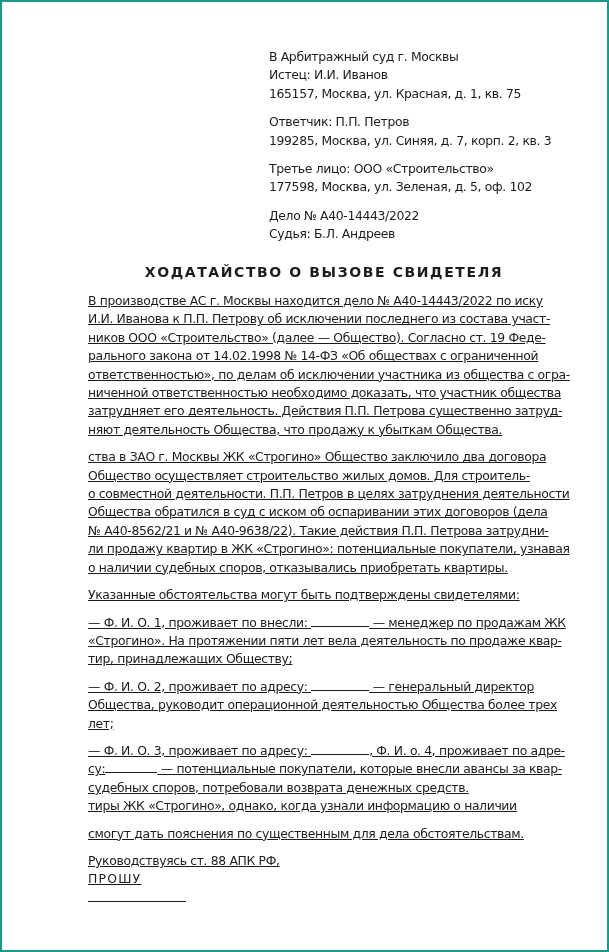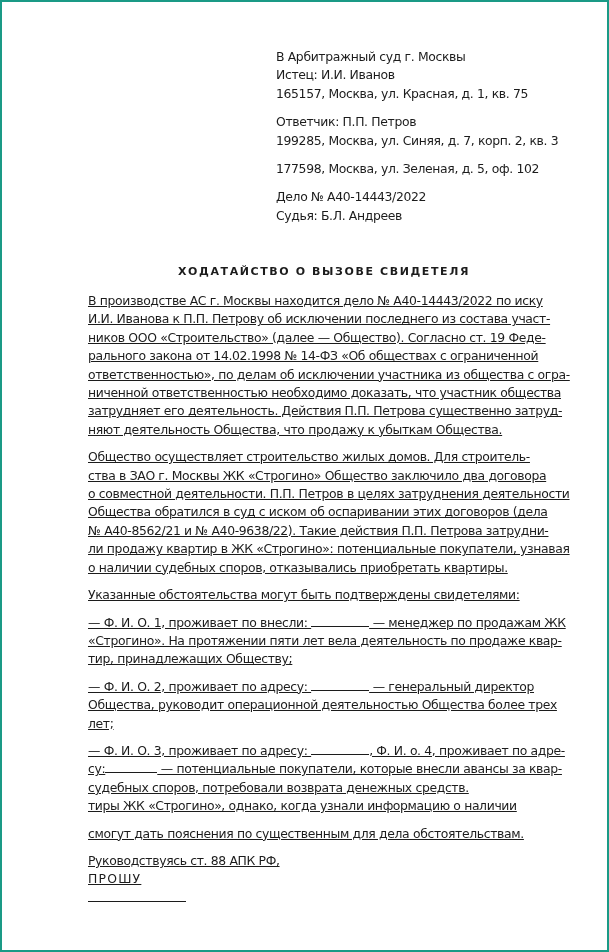--- a/index.html
+++ b/index.html
@@ -15,27 +15,27 @@
       position: absolute; left: 0; top: 0; width: 609px; height: 952px;
       font-family: "DejaVu Sans", sans-serif;
       color: #1c1c1c;
       font-size: 12.4px;
       line-height: 18.4px;
       letter-spacing: -0.35px;
     }
     .header {
       position: absolute; left: 260px; top: 48px; width: 320px;
     }
-    .header .grp { margin: 0 0 10px 16px; }
+    .header .grp { margin: 0 0 10px 9px; }
     .header .line { white-space: nowrap; display: block; }
     .title {
       position: absolute; left: 88px; top: 263px; width: 472px;
       text-align: center;
       font-weight: bold;
-      font-size: 11px;
+      font-size: 14px;
       letter-spacing: 1.6px;
       white-space: nowrap;
     }
     .body {
       position: absolute; left: 88px; top: 292px; width: 478px;
     }
     .para { margin: 0 0 9px 0; }
     .para .line { display: block; white-space: nowrap; text-decoration: underline; }
     .blank {
       display: inline-block;
@@ -61,20 +61,21 @@
     </div>
     <div class="grp" style="margin-top:-10px">
       <span class="line">Истец: И.И. Иванов</span>
       <span class="line">165157, Москва, ул. Красная, д. 1, кв. 75</span>
     </div>
     <div class="grp">
       <span class="line">Ответчик: П.П. Петров</span>
       <span class="line">199285, Москва, ул. Синяя, д. 7, корп. 2, кв. 3</span>
     </div>
     <div class="grp">
+      <span class="line">Третье лицо:  ООО «Строительство»</span>
       <span class="line">177598, Москва, ул. Зеленая, д. 5, оф. 102</span>
     </div>
     <div class="grp">
       <span class="line">Дело № А40-14443/2022</span>
       <span class="line">Судья: Б.Л. Андреев</span>
     </div>
   </div>
 
   <div class="title">ХОДАТАЙСТВО О ВЫЗОВЕ СВИДЕТЕЛЯ</div>
 
@@ -84,22 +85,22 @@
       <span class="line">И.И. Иванова к П.П. Петрову об исключении последнего из состава участ-</span>
       <span class="line">ников ООО «Строительство» (далее — Общество). Согласно ст. 19 Феде-</span>
       <span class="line">рального закона от 14.02.1998 № 14-ФЗ «Об обществах с ограниченной</span>
       <span class="line">ответственностью», по делам об исключении участника из общества с огра-</span>
       <span class="line">ниченной ответственностью необходимо доказать, что участник общества</span>
       <span class="line">затрудняет его деятельность. Действия П.П. Петрова существенно затруд-</span>
       <span class="line">няют деятельность Общества, что продажу к убыткам Общества.</span>
     </div>
 
     <div class="para">
+      <span class="line">ства в ЗАО г. Москвы ЖК «Строгино» Общество заключило два договора</span>
       <span class="line">Общество осуществляет строительство жилых домов. Для строитель-</span>
-      <span class="line">ства в ЗАО г. Москвы ЖК «Строгино» Общество заключило два договора</span>
       <span class="line">о совместной деятельности. П.П. Петров в целях затруднения деятельности</span>
       <span class="line">Общества обратился в суд с иском об оспаривании этих договоров (дела</span>
       <span class="line">№ А40-8562/21 и № А40-9638/22). Такие действия П.П. Петрова затрудни-</span>
       <span class="line">ли продажу квартир в ЖК «Строгино»: потенциальные покупатели, узнавая</span>
       <span class="line">о наличии судебных споров, отказывались приобретать квартиры.</span>
     </div>
 
     <div class="para">
       <span class="line">Указанные обстоятельства могут быть подтверждены свидетелями:</span>
     </div>

